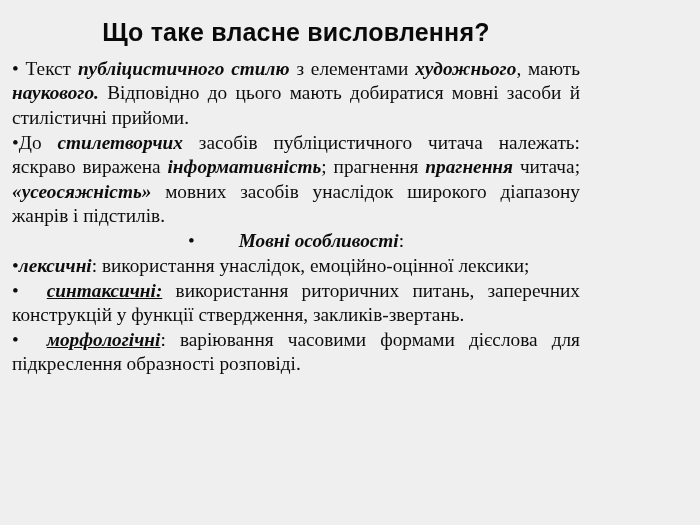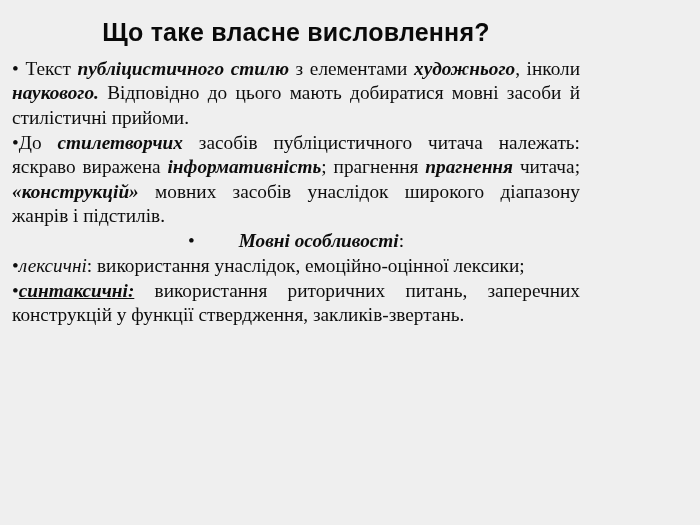--- a/index.html
+++ b/index.html
@@ -42,56 +42,60 @@
   }
   .tab-gap {
     display: inline-block;
     width: 44px;
   }
   b, .b {
     font-weight: bold;
     font-style: italic;
   }
   .bi {
-    font-weight: normal;
+    font-weight: bold;
     font-style: italic;
   }
   .biu {
     font-weight: bold;
     font-style: italic;
     text-decoration: underline;
+    margin-left: 28px;
   }
   .no-justify {
     text-align: center;
   }
 </style>
 </head>
 <body>
 
 <div class="slide">
 
   <h1 class="slide-title">Що таке власне висловлення?</h1>
 
   <div class="body-block">
 
     <p class="para">
-      <span>• </span><span>Текст </span><b>публіцистичного стилю</b><span> з елементами </span><b>художнього</b><span>, інколи </span><b>наукового.</b><span> Відповідно до цього мають добиратися мовні засоби й стилістичні прийоми.</span>
+      <span>• </span><span>Текст </span><b>публіцистичного стилю</b><span> з елементами </span><b>художнього</b><span>, мають </span><b>наукового.</b><span> Відповідно до цього мають добиратися мовні засоби й стилістичні прийоми.</span>
     </p>
 
     <p class="para">
-      <span>•</span><span>До </span><b>стилетворчих</b><span> засобів публіцистичного читача належать: яскраво виражена </span><b>інформативність</b><span>; прагнення </span><b>прагнення</b><span> читача; </span><b>«конструкцій»</b><span> мовних засобів унаслідок широкого діапазону жанрів і підстилів.</span>
+      <span>•</span><span>До </span><b>стилетворчих</b><span> засобів публіцистичного читача належать: яскраво виражена </span><b>інформативність</b><span>; прагнення </span><b>прагнення</b><span> читача; </span><b>«усеосяжність»</b><span> мовних засобів унаслідок широкого діапазону жанрів і підстилів.</span>
     </p>
 
     <p class="para no-justify">
       <span>•</span><span class="tab-gap"></span><b>Мовні особливості</b><span>:</span>
     </p>
 
     <p class="para">
       <span>•</span><span class="bi">лексичні</span><span>:   використання   унаслідок,   емоційно-оцінної лексики;</span>
     </p>
 
     <p class="para">
       <span>•</span><span class="biu">синтаксичні:</span><span> використання риторичних питань, заперечних конструкцій у функції ствердження, закликів-звертань.</span>
     </p>
 
+    <p class="para">
+      <span>•</span><span class="biu">морфологічні</span><span>: варіювання часовими формами дієслова для підкреслення образності розповіді.</span>
+    </p>
 
   </div>
 </div>
 
 </body></html>

